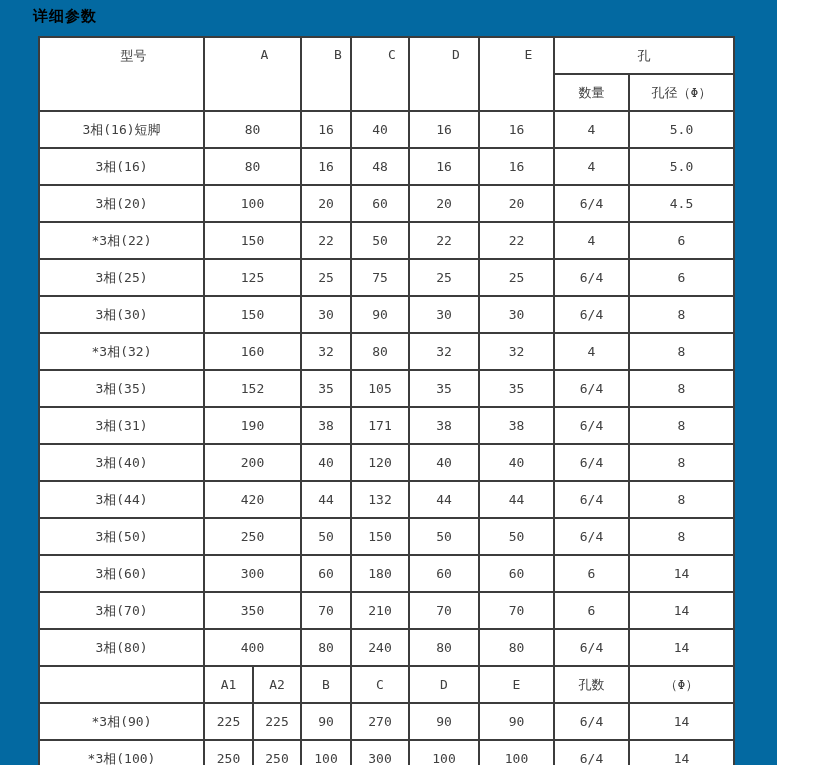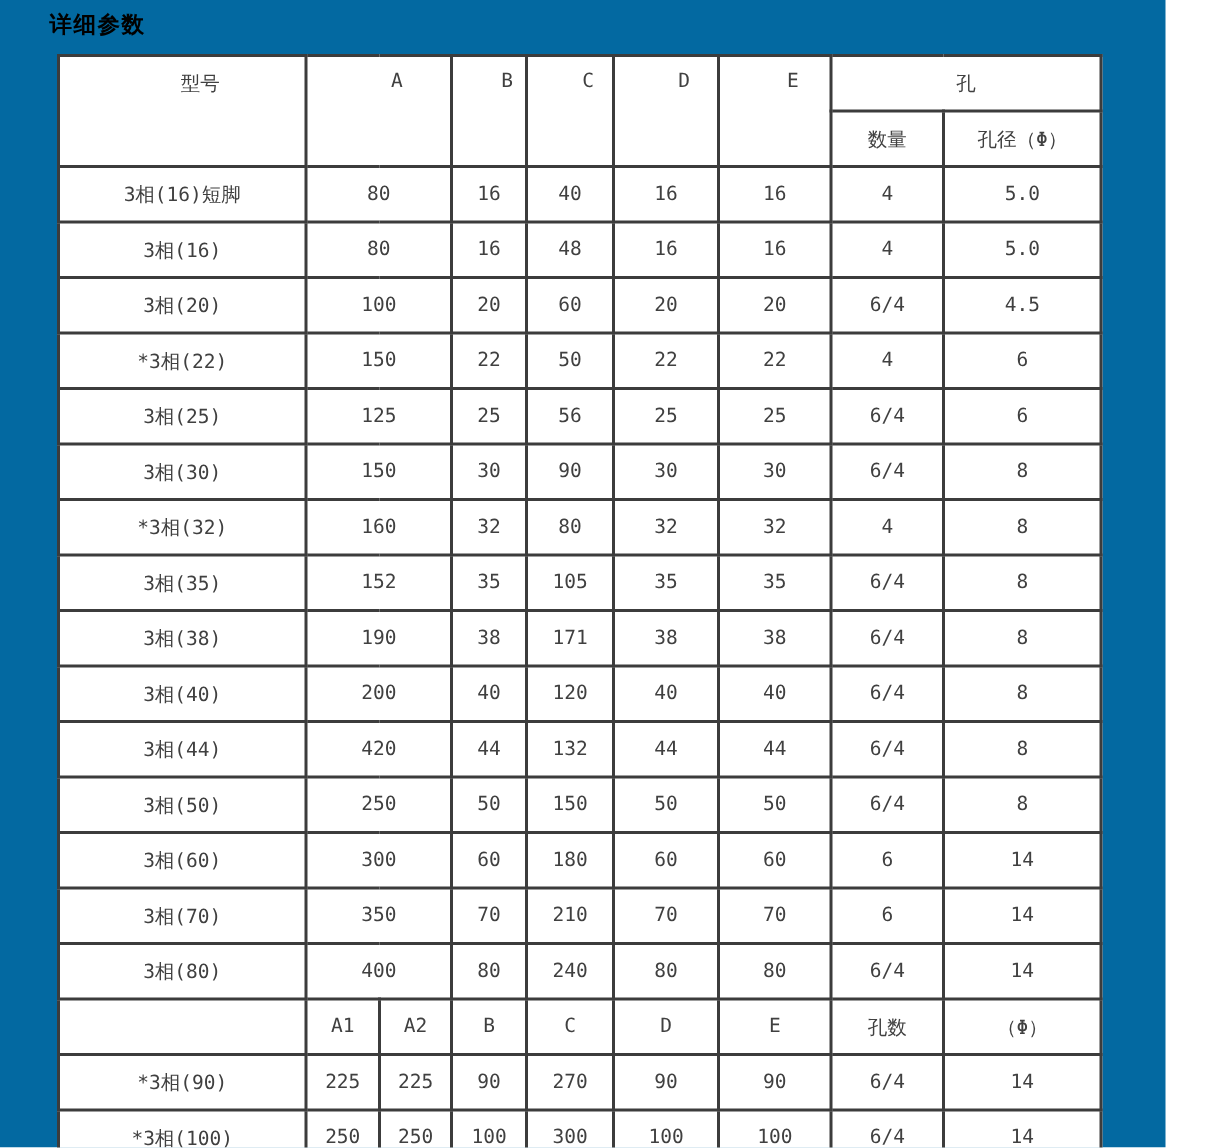--- a/index.html
+++ b/index.html
@@ -134,21 +134,21 @@
           <td>50</td>
           <td>22</td>
           <td>22</td>
           <td>4</td>
           <td>6</td>
         </tr>
         <tr>
           <td>3相(25)</td>
           <td colspan="2">125</td>
           <td>25</td>
-          <td>56</td>
+          <td>75</td>
           <td>25</td>
           <td>25</td>
           <td>6/4</td>
           <td>6</td>
         </tr>
         <tr>
           <td>3相(30)</td>
           <td colspan="2">150</td>
           <td>30</td>
           <td>90</td>
@@ -171,21 +171,21 @@
           <td>3相(35)</td>
           <td colspan="2">152</td>
           <td>35</td>
           <td>105</td>
           <td>35</td>
           <td>35</td>
           <td>6/4</td>
           <td>8</td>
         </tr>
         <tr>
-          <td>3相(38)</td>
+          <td>3相(31)</td>
           <td colspan="2">190</td>
           <td>38</td>
           <td>171</td>
           <td>38</td>
           <td>38</td>
           <td>6/4</td>
           <td>8</td>
         </tr>
         <tr>
           <td>3相(40)</td>

